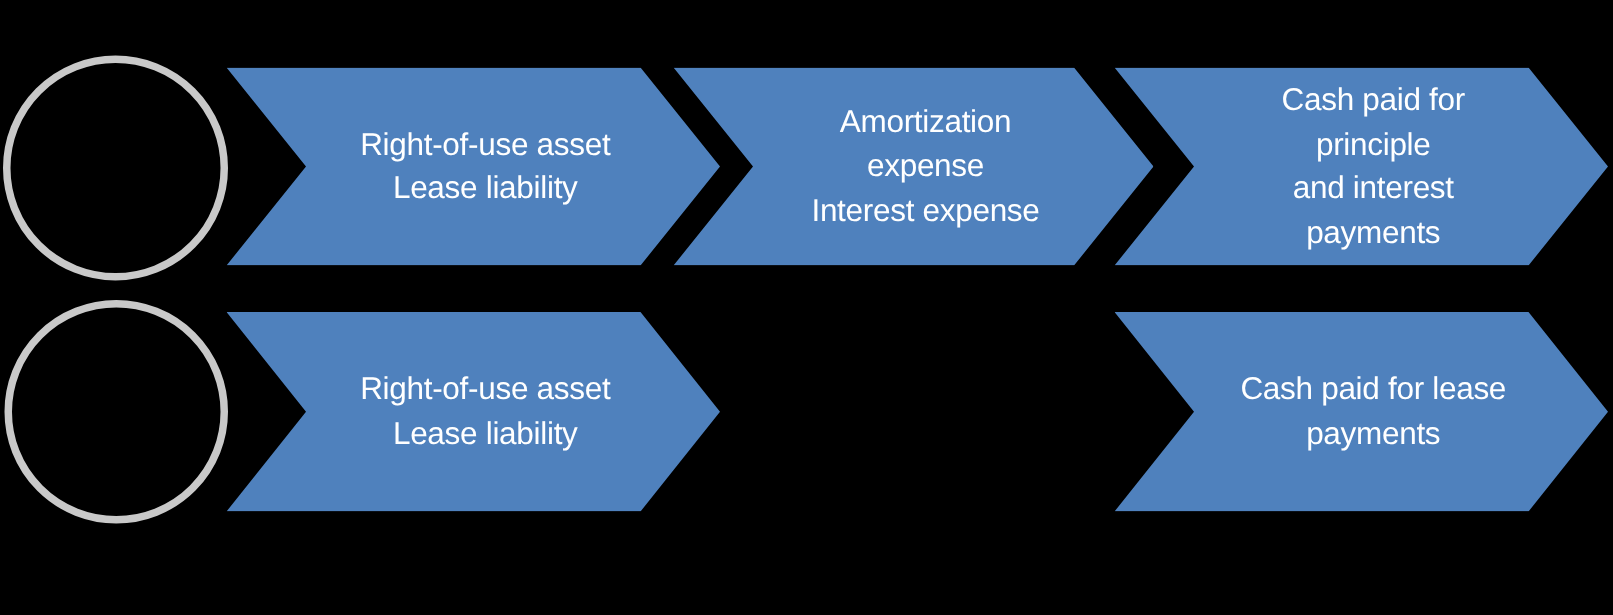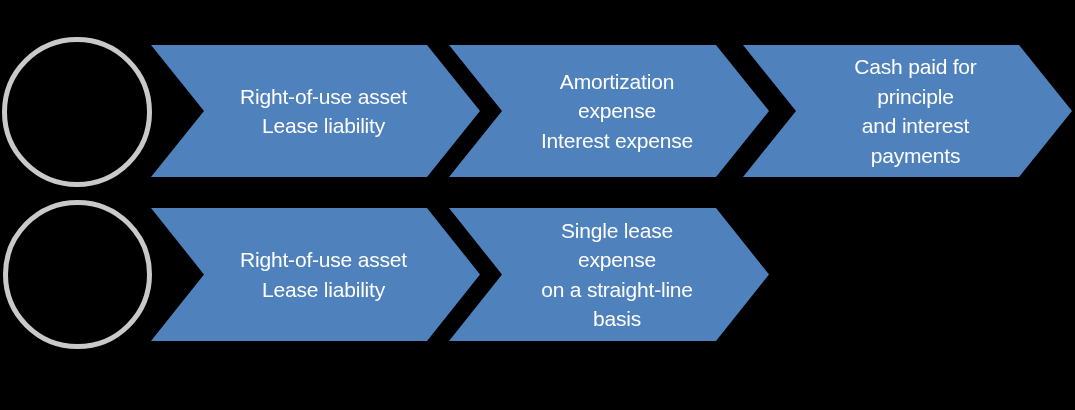--- a/index.html
+++ b/index.html
@@ -69,19 +69,18 @@
   </div>
   <div class="chev row1 s2">
     <span class="lbl">Amortization expense
 Interest expense</span>
   </div>
 
   <div class="chev row2 s1">
     <span class="lbl">Right-of-use asset
 Lease liability</span>
   </div>
-  <div class="chev row2 s2">
-    <span class="lbl">Single lease expense
-on a straight-line
-basis</span>
+  <div class="chev row2 s3">
+    <span class="lbl">Cash paid for lease
+payments</span>
   </div>
 
 </div>
 
 </body></html>

